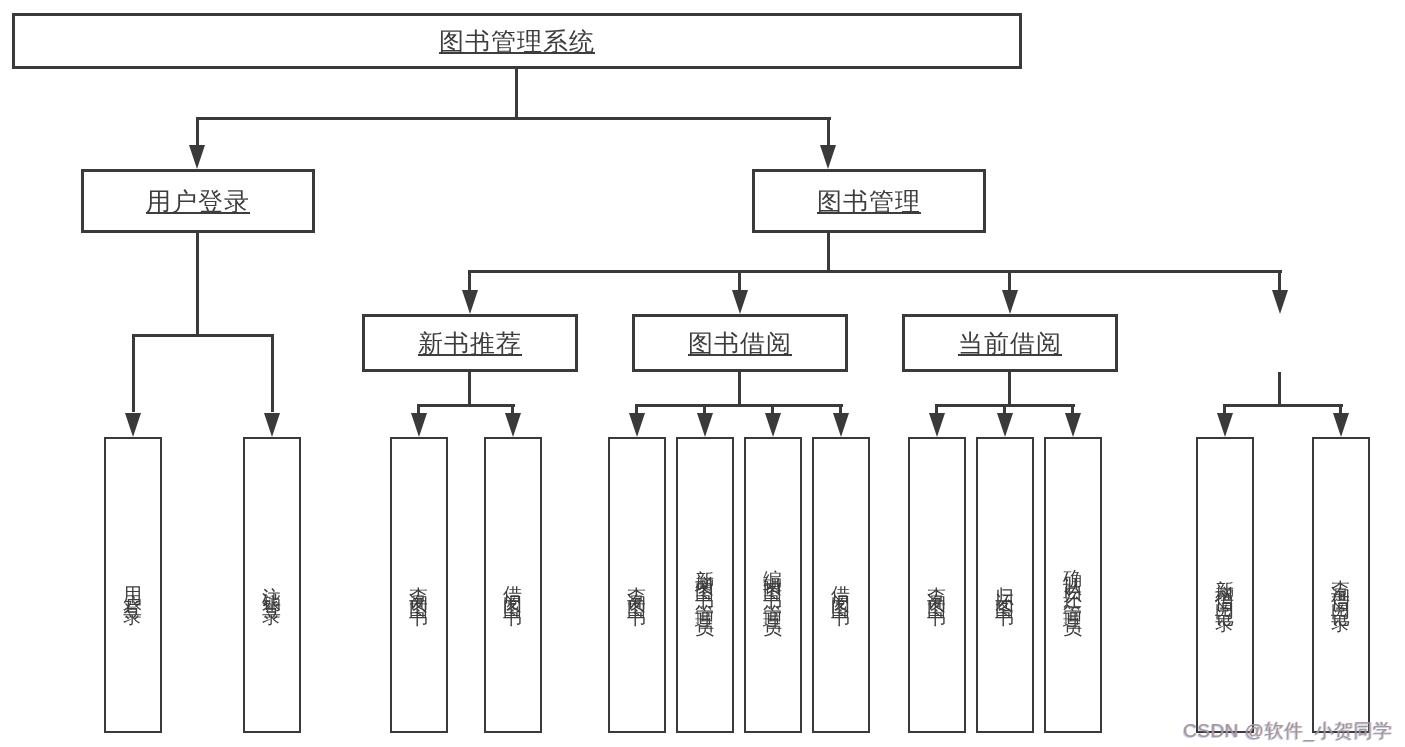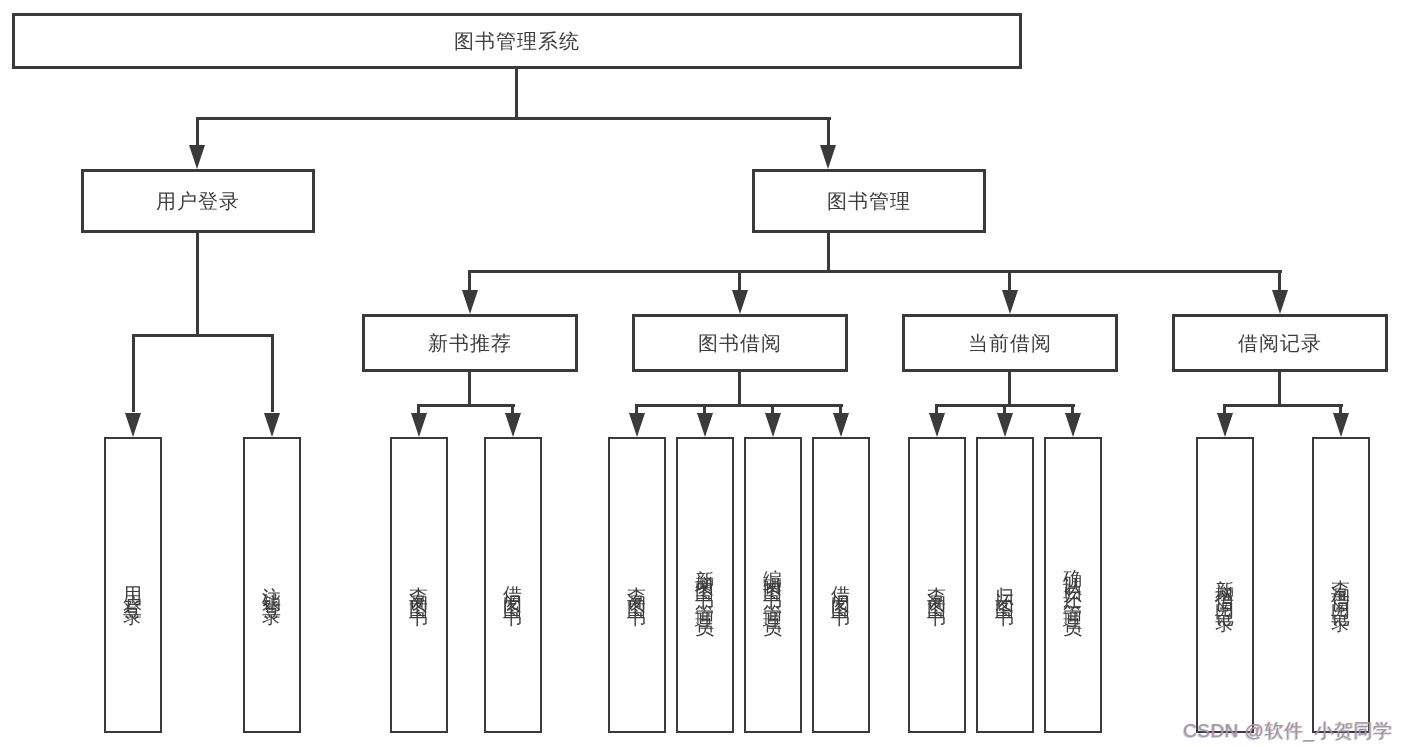--- a/index.html
+++ b/index.html
@@ -24,23 +24,24 @@
     display: flex;
     align-items: center;
     justify-content: center;
     color: #3d3d3d;
   }
   .box.root   { left: 12px;  top: 13px;  width: 1010px; height: 56px; }
   .box.lvl2   { top: 169px; width: 234px; height: 64px; }
   .box.lvl3   { top: 314px; width: 216px; height: 58px; }
   .box.leaf   { top: 437px; width: 58px;  height: 296px; border-width: 2.5px; }
   .hlabel {
-    font-size: 20px;
+    font-size: 25px;
     letter-spacing: 1px;
     white-space: nowrap;
+    text-decoration: underline;
   }
   .vtext {
     writing-mode: vertical-rl;
     font-size: 19px;
     letter-spacing: 7px;
     line-height: 1;
     white-space: nowrap;
   }
   .line {
     position: absolute;
@@ -109,23 +110,20 @@
 
   <div class="box lvl3" style="left:362px;justify-content:center;">
     <span class="hlabel">新书推荐</span>
   </div>
   <div class="box lvl3" style="left:902px;">
     <span class="hlabel">当前借阅</span>
   </div>
   <div class="box lvl3" style="left:632px;">
     <span class="hlabel">图书借阅</span>
   </div>
-  <div class="box lvl3" style="left:1172px;">
-    <span class="hlabel">借阅记录</span>
-  </div>
 
   <div class="line" style="left:468px; top:372px; width:3px; height:35px;"></div>
   <div class="line" style="left:417px; top:404px; width:98px; height:3px;"></div>
   <div class="line" style="left:417px; top:404px; width:3px; height:9px;"></div>
   <div class="arrowhead" style="left:411px; top:413px;"></div>
   <div class="line" style="left:511px; top:404px; width:3px; height:9px;"></div>
   <div class="arrowhead" style="left:505px; top:413px;"></div>
 
   <div class="line" style="left:738px; top:372px; width:3px; height:35px;"></div>
   <div class="line" style="left:635px; top:404px; width:208px; height:3px;"></div>

